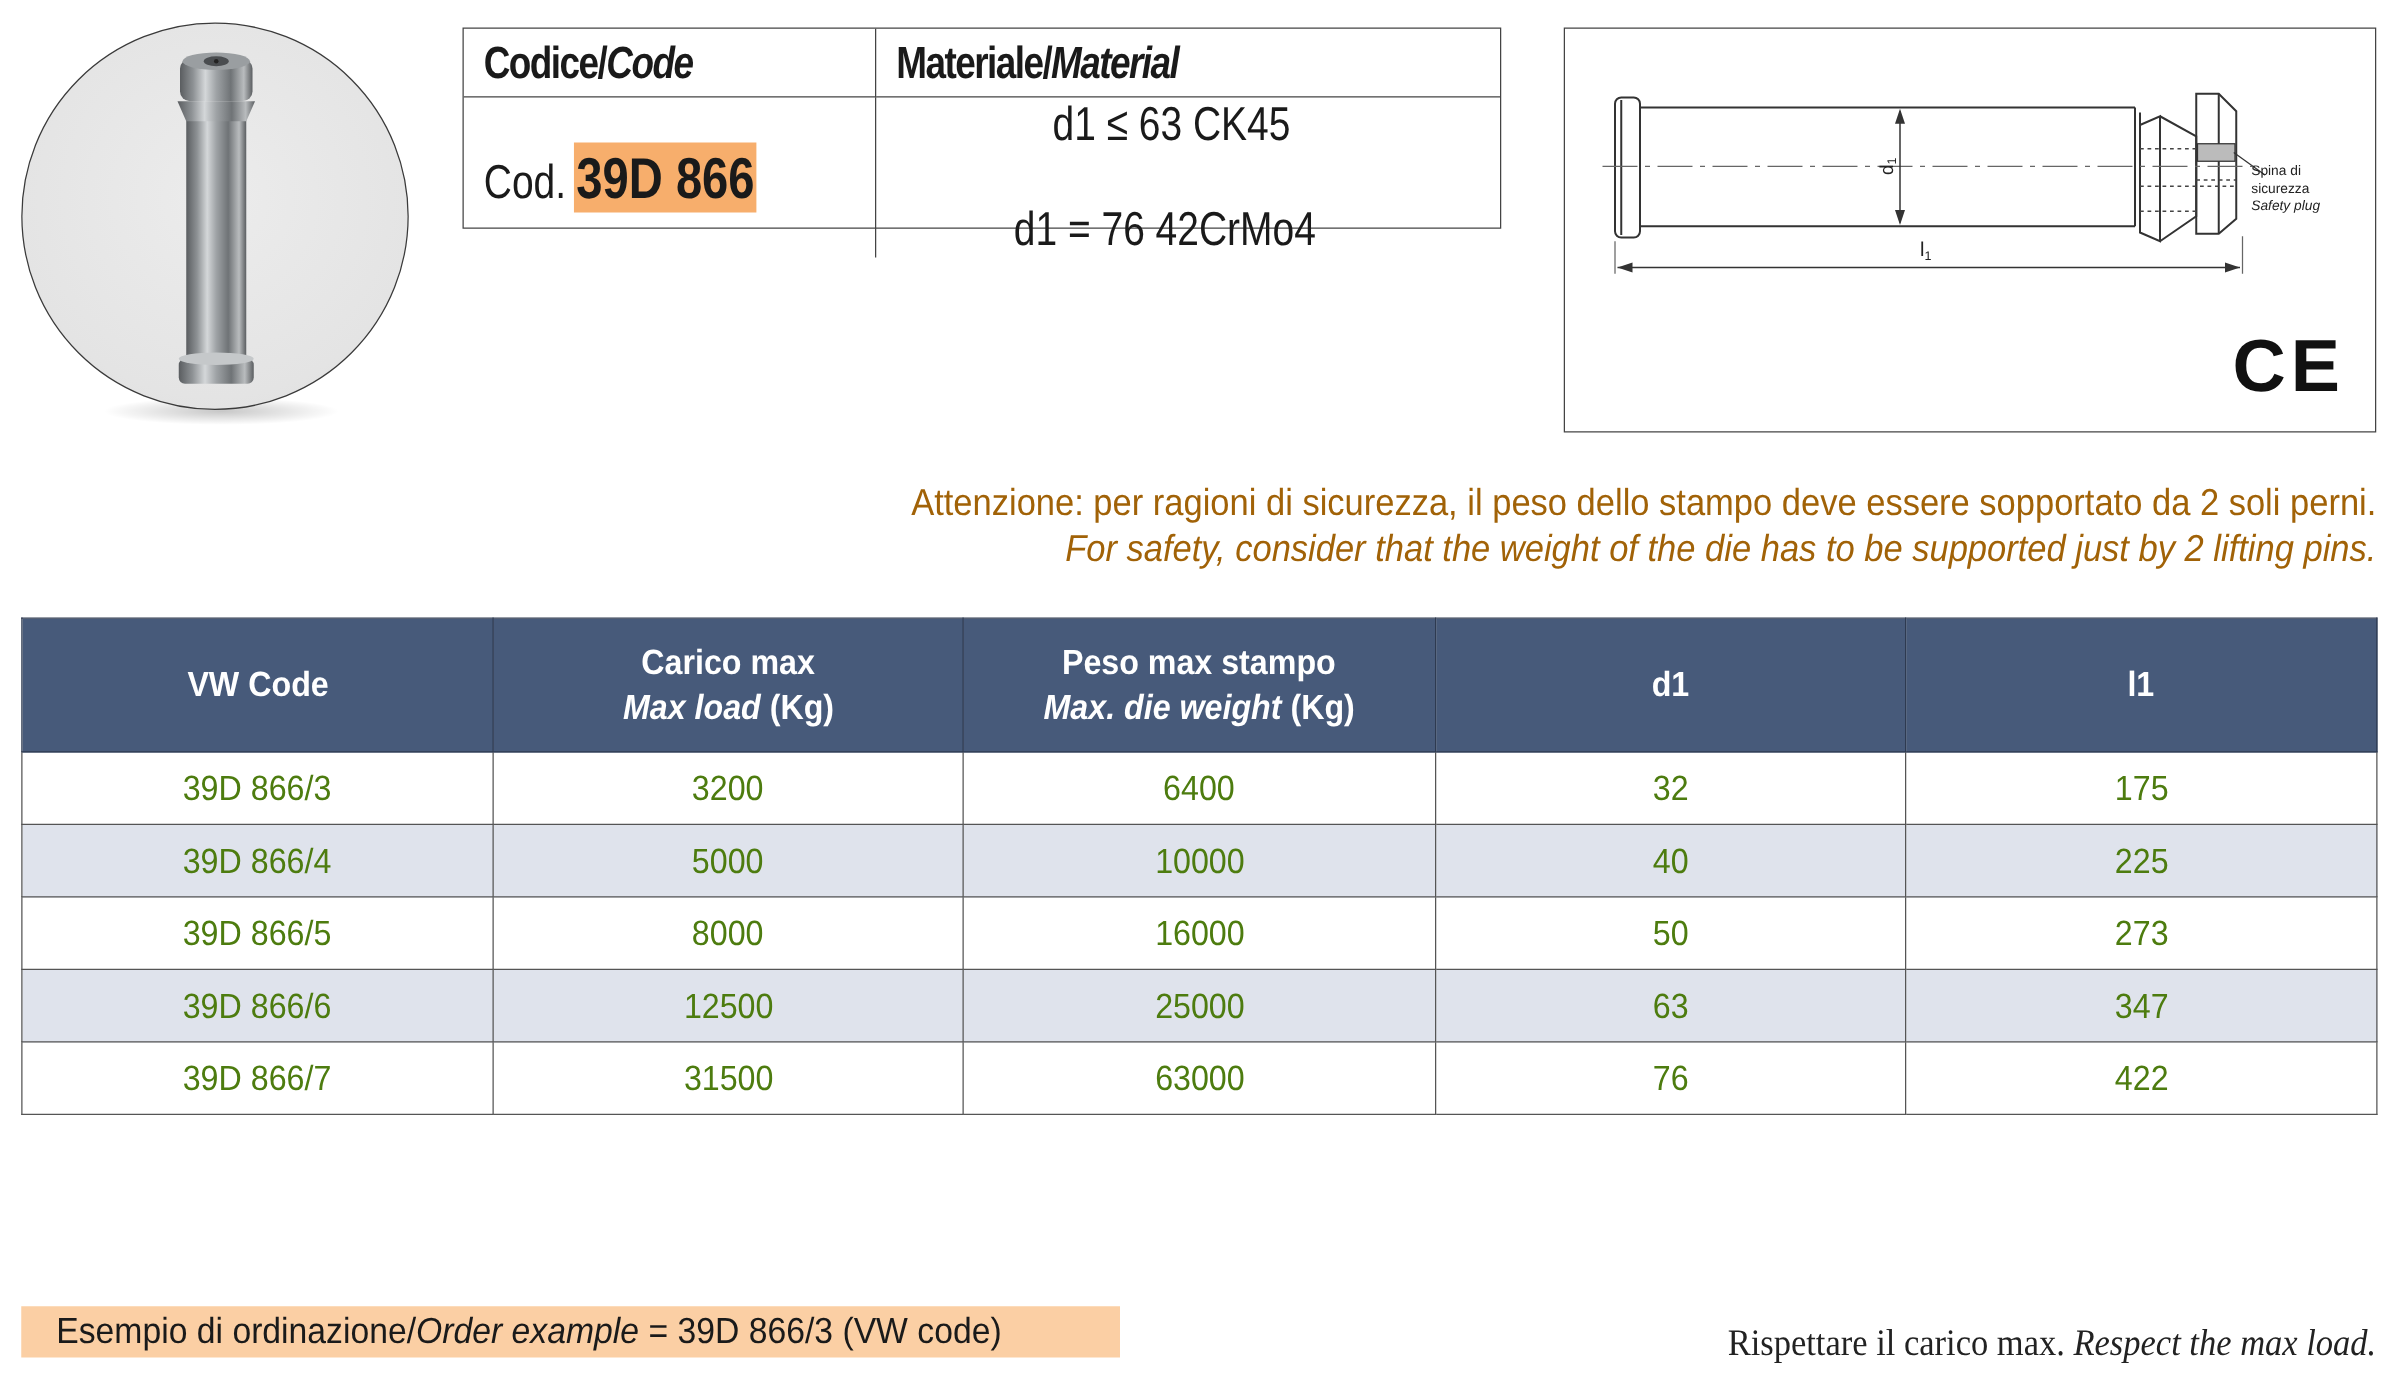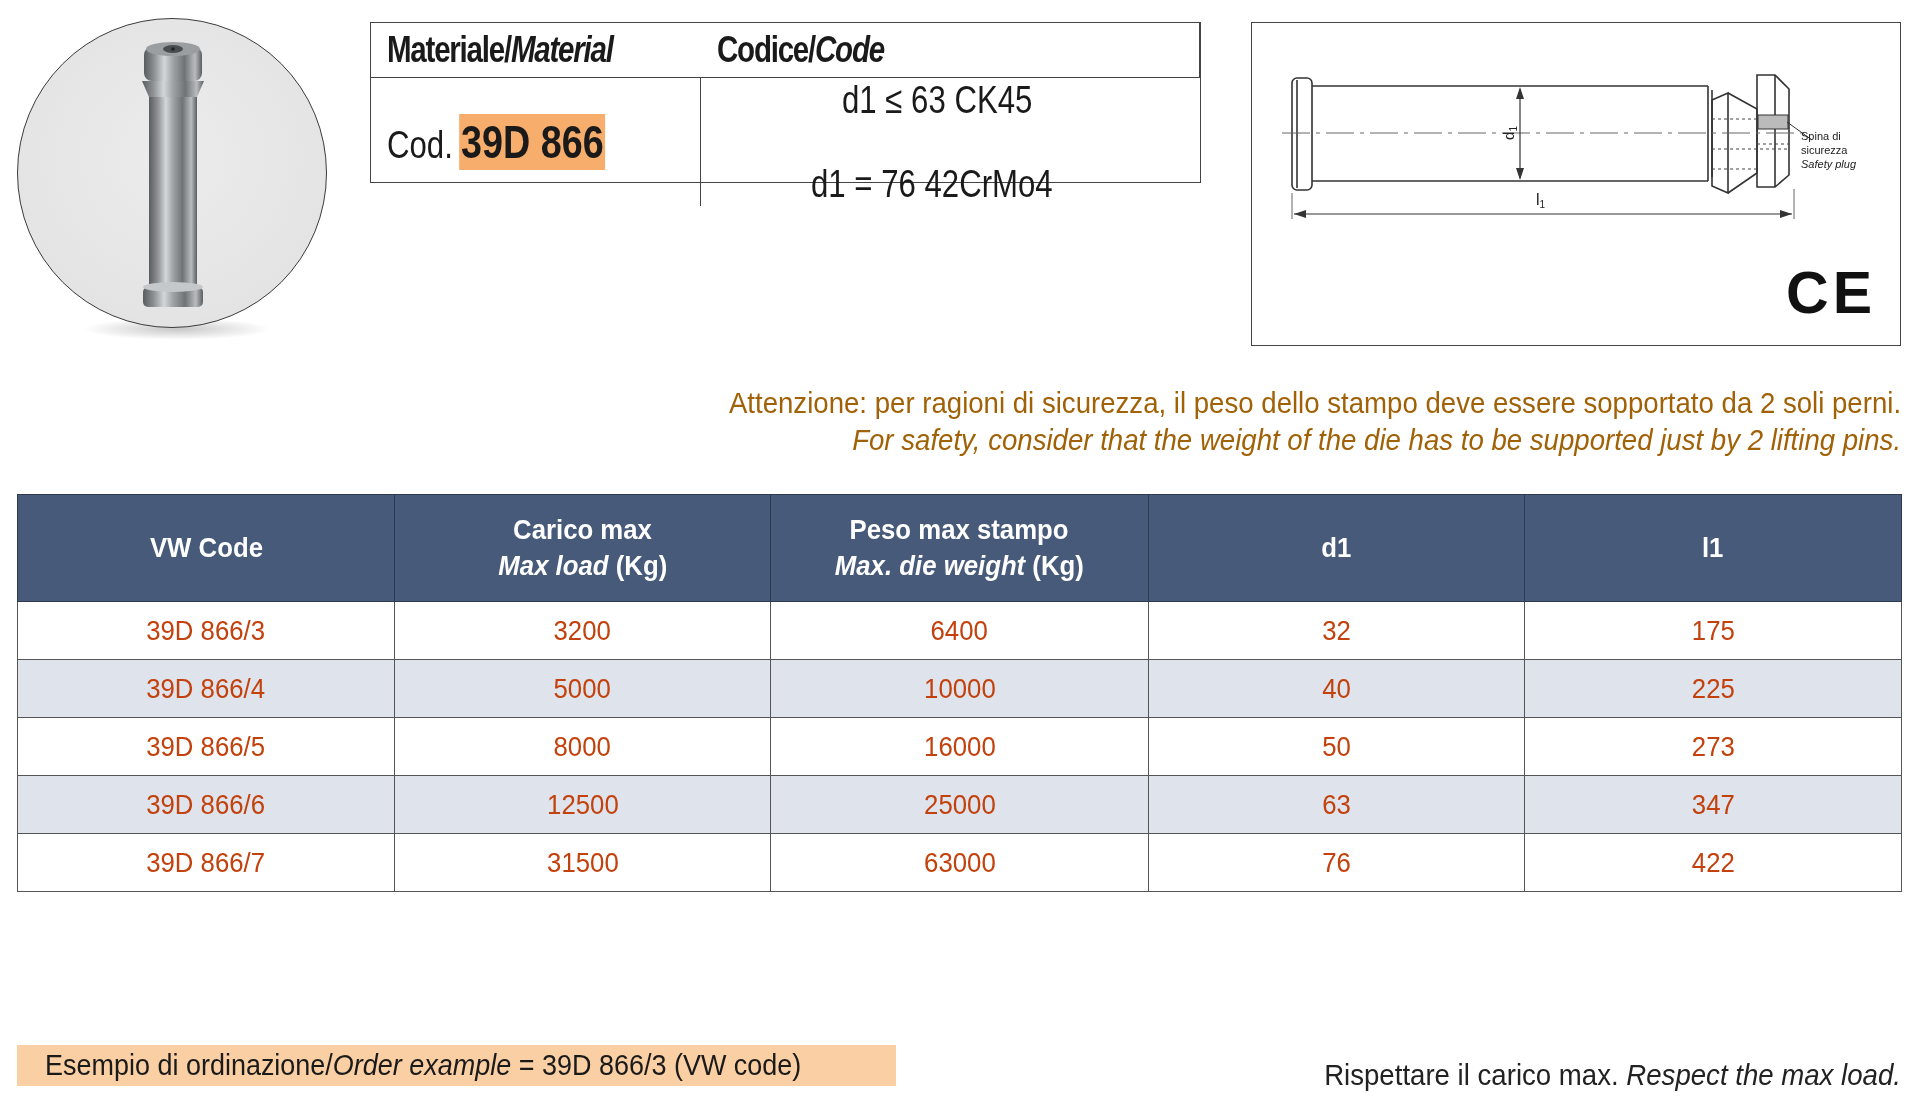--- a/index.html
+++ b/index.html
@@ -33,31 +33,31 @@
 
   
   .warn { right:19px; top:384px; text-align:right; font-size:30px; line-height:37px; color:#a16207; }
   .warn .l1, .warn .l2 { display:block; transform:scaleX(0.92); transform-origin:right center; white-space:nowrap; }
   .warn .l2 { font-style:italic; }
 
   
   .maintab { left:17px; top:494px; width:1884px; border-collapse:collapse; table-layout:fixed; }
   .maintab th { background:#475a7a; color:#fff; height:104px; font-size:28px; font-weight:bold;
                 border:1.5px solid #2e3a50; text-align:center; line-height:36px; }
-  .maintab td { height:55px; text-align:center; font-size:28px; color:#c2410c; border:1.5px solid #555; }
+  .maintab td { height:55px; text-align:center; font-size:28px; color:#4d7c0f; border:1.5px solid #555; }
   .maintab tr.alt td { background:#dfe3ec; }
   .maintab td span, .maintab th span.c { display:inline-block; transform:scaleX(0.92); }
 
   
   .order { left:17px; top:1045px; width:879px; height:41px; background:#fbcfa4; font-size:29px;
            display:flex; align-items:center; padding-left:28px; box-sizing:border-box; white-space:nowrap; }
   .order .inner { display:inline-block; transform:scaleX(0.93); transform-origin:left center; }
   .order .it { font-style:italic; }
 
-  .respect { right:19px; top:1058px; font-size:30px; white-space:nowrap; color:#222; }
+  .respect { right:19px; top:1058px; font-size:30px; white-space:nowrap; color:#222;font-family:Liberation Serif, serif; }
   .respect .inner { display:inline-block; transform:scaleX(0.92); transform-origin:right center; }
   .respect .it { font-style:italic; }
 </style>
 </head>
 <body>
 
 <div class="abs photo-shadow"></div>
 <div class="abs photo">
   <svg width="310" height="310" viewBox="0 0 310 310">
     <defs>
@@ -80,25 +80,25 @@
     <path d="M124 62 L186 62 L179 78 L131 78 Z" fill="url(#steel)"></path>
 
     <rect x="126" y="28" width="58" height="34" rx="8" fill="url(#steel)"></rect>
     <ellipse cx="155" cy="30" rx="27" ry="7" fill="#9a9ea1"></ellipse>
     <ellipse cx="155" cy="30" rx="10" ry="4" fill="#4a4d50"></ellipse>
     <circle cx="155" cy="30" r="1.8" fill="#222"></circle>
   </svg>
 </div>
 
 <div class="abs codetab">
+  <div class="hc c1">
+    <span class="cond"><span>Codice/</span><i>Code</i></span>
+  </div>
   <div class="hc">
     <span class="cond"><span>Materiale/</span><i>Material</i></span>
-  </div>
-  <div class="hc c1">
-    <span class="cond"><span>Codice/</span><i>Code</i></span>
   </div>
   <div class="c1">
     <span class="cond code-val"><span>Cod.</span><span class="code-hl">39D 866</span></span>
   </div>
   <div class="mat">
     <span class="cond">d1 ≤ 63  CK45</span>
     <span class="cond">d1 = 76  42CrMo4</span>
   </div>
 </div>
 

